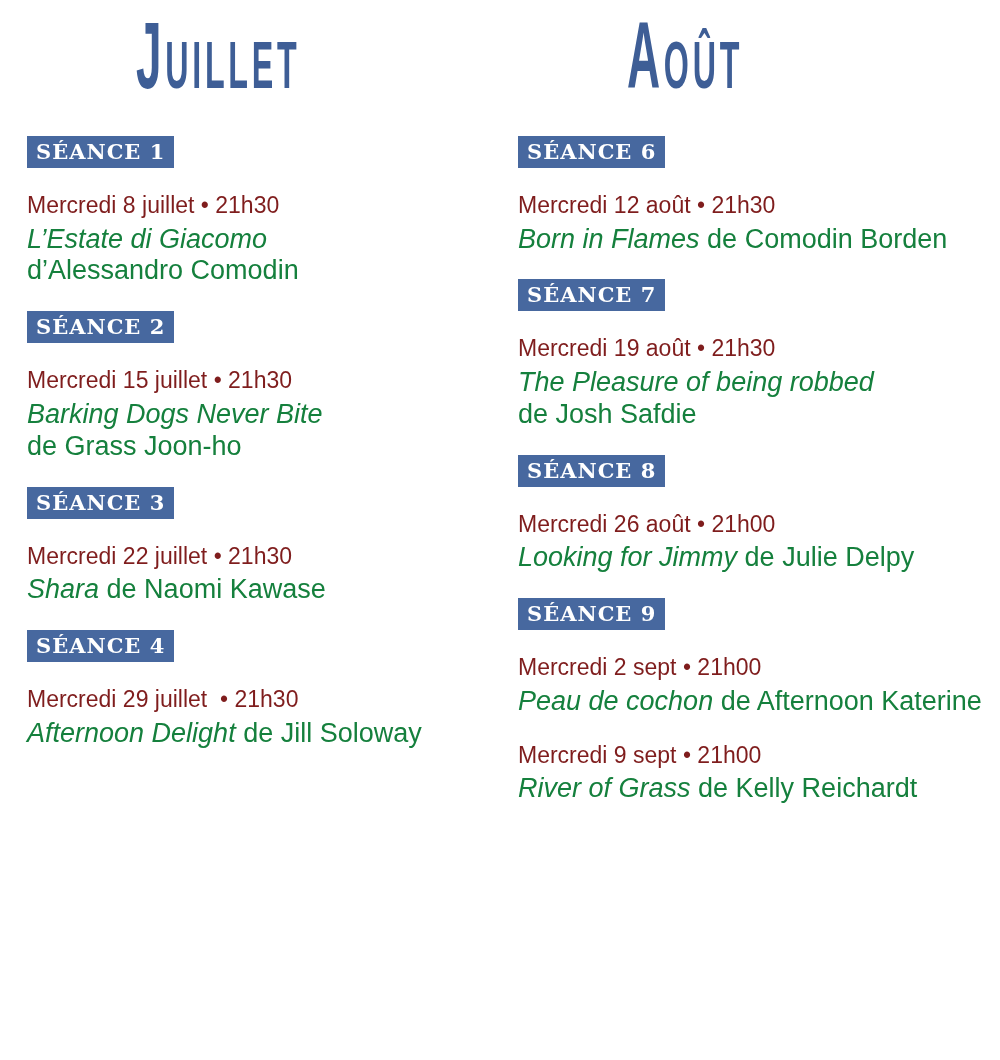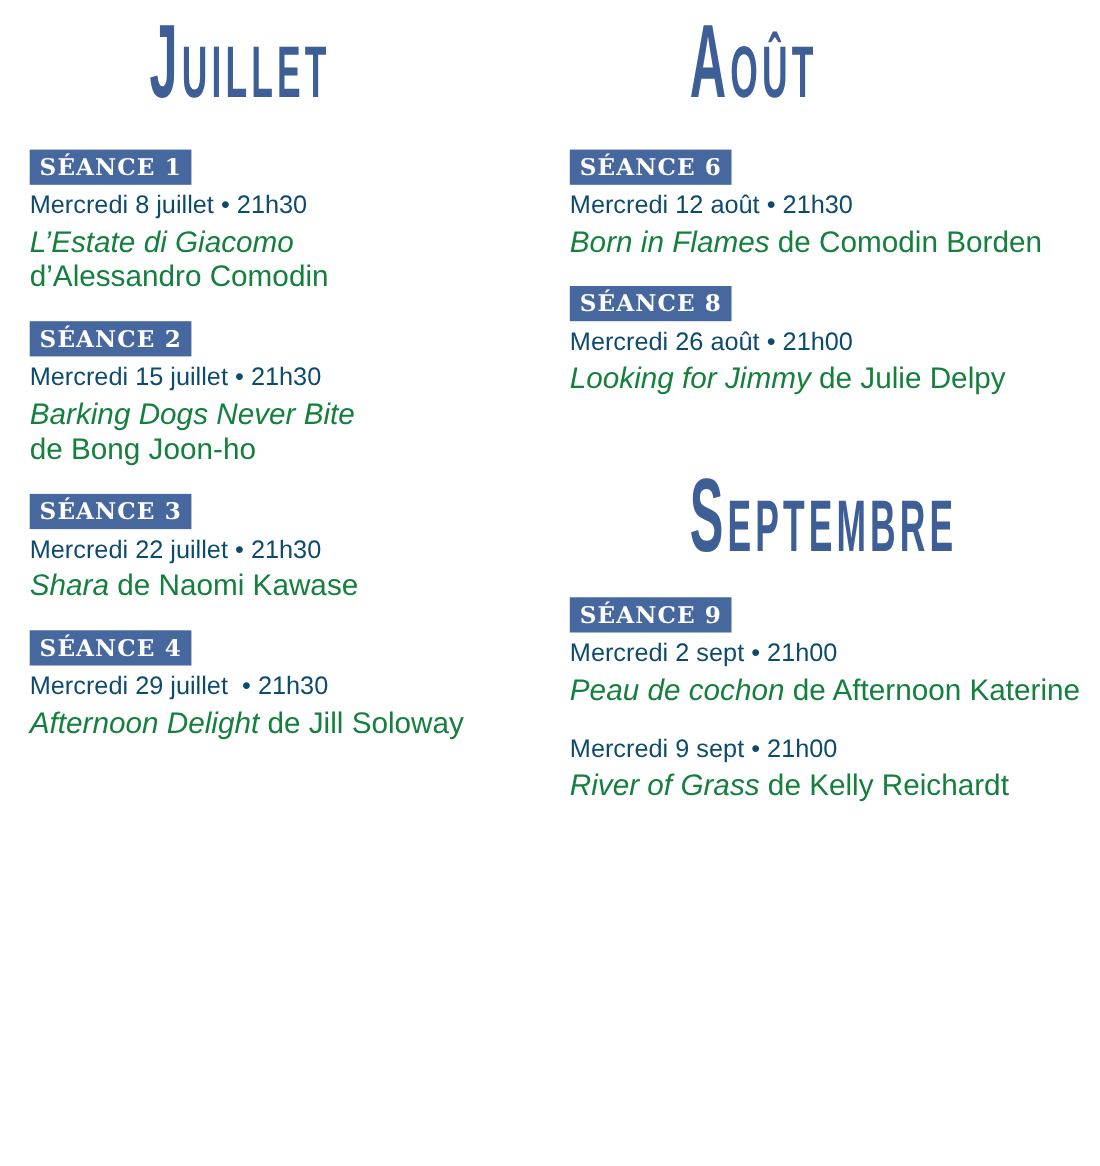--- a/index.html
+++ b/index.html
@@ -47,24 +47,24 @@
     background: #47689f;
     color: #ffffff;
     font-family: "DejaVu Serif", serif;
     font-weight: bold;
     font-size: 21px;
     line-height: 1;
     letter-spacing: 1px;
     padding: 5px 9px 6px 9px;
   }
   .date {
-    margin-top: 5px;
+    margin-top: 24px;
     font-size: 23px;
     line-height: 1.2;
-    color: #0c4a6e;
+    color: #7f1d1d;
   }
   .film {
     margin: 4px 0 0 0;
     font-size: 27px;
     line-height: 1.18;
     color: #15803d;
   }
   .film .title { font-style: italic; }
   .film.stacked .title { display: block; }
 </style>
@@ -78,21 +78,21 @@
 
     <article class="session">
       <div><span class="badge">SÉANCE 1</span></div>
       <div class="date">Mercredi 8 juillet • 21h30</div>
       <p class="film stacked"><span class="title">L’Estate di Giacomo</span><span class="credit">d’Alessandro Comodin</span></p>
     </article>
 
     <article class="session">
       <div><span class="badge">SÉANCE 2</span></div>
       <div class="date">Mercredi 15 juillet • 21h30</div>
-      <p class="film stacked"><span class="title">Barking Dogs Never Bite</span><span class="credit">de Bong Joon-ho</span></p>
+      <p class="film stacked"><span class="title">Barking Dogs Never Bite</span><span class="credit">de Grass Joon-ho</span></p>
     </article>
 
     <article class="session">
       <div><span class="badge">SÉANCE 3</span></div>
       <div class="date">Mercredi 22 juillet • 21h30</div>
       <p class="film"><span class="title">Shara</span>
         <span class="credit">de Naomi Kawase</span></p>
     </article>
 
     <article class="session">
@@ -107,29 +107,33 @@
     <h2 class="month-title"><span class="mt-inner">Août</span></h2>
 
 
     <article class="session">
       <div><span class="badge">SÉANCE 6</span></div>
       <div class="date">Mercredi 12 août • 21h30</div>
       <p class="film"><span class="title">Born in Flames</span>
         <span class="credit">de Comodin Borden</span></p>
     </article>
 
+    <article class="session">
+      <div><span class="badge">SÉANCE 7</span></div>
+      <div class="date">Mercredi 19 août • 21h30</div>
+      <p class="film stacked"><span class="title">The Pleasure of being robbed</span><span class="credit">de Josh Safdie</span></p>
+    </article>
 
     <article class="session">
       <div><span class="badge">SÉANCE 8</span></div>
       <div class="date">Mercredi 26 août • 21h00</div>
       <p class="film"><span class="title">Looking for Jimmy</span>
         <span class="credit">de Julie Delpy</span></p>
     </article>
 
-    <h2 class="month-title september"><span class="mt-inner">Septembre</span></h2>
 
     <article class="session">
       <div><span class="badge">SÉANCE 9</span></div>
       <div class="date">Mercredi 2 sept • 21h00</div>
       <p class="film"><span class="title">Peau de cochon</span>
         <span class="credit">de Afternoon Katerine</span></p>
     </article>
 
     <article class="session">
       <div class="date">Mercredi 9 sept • 21h00</div>

